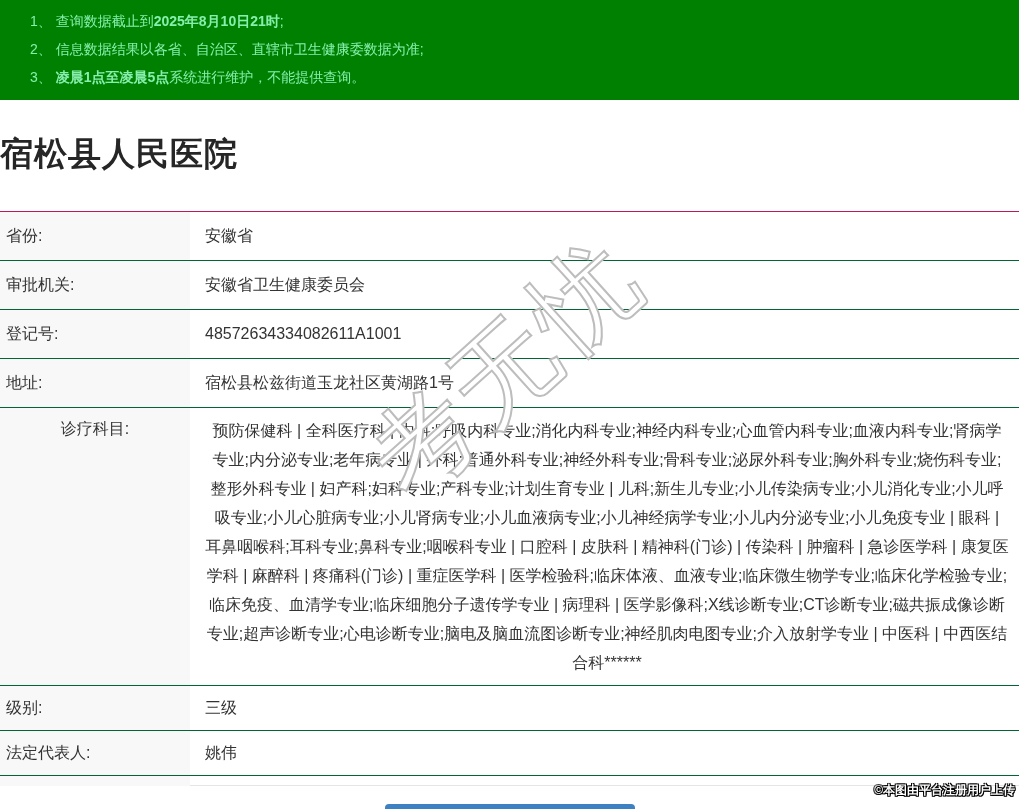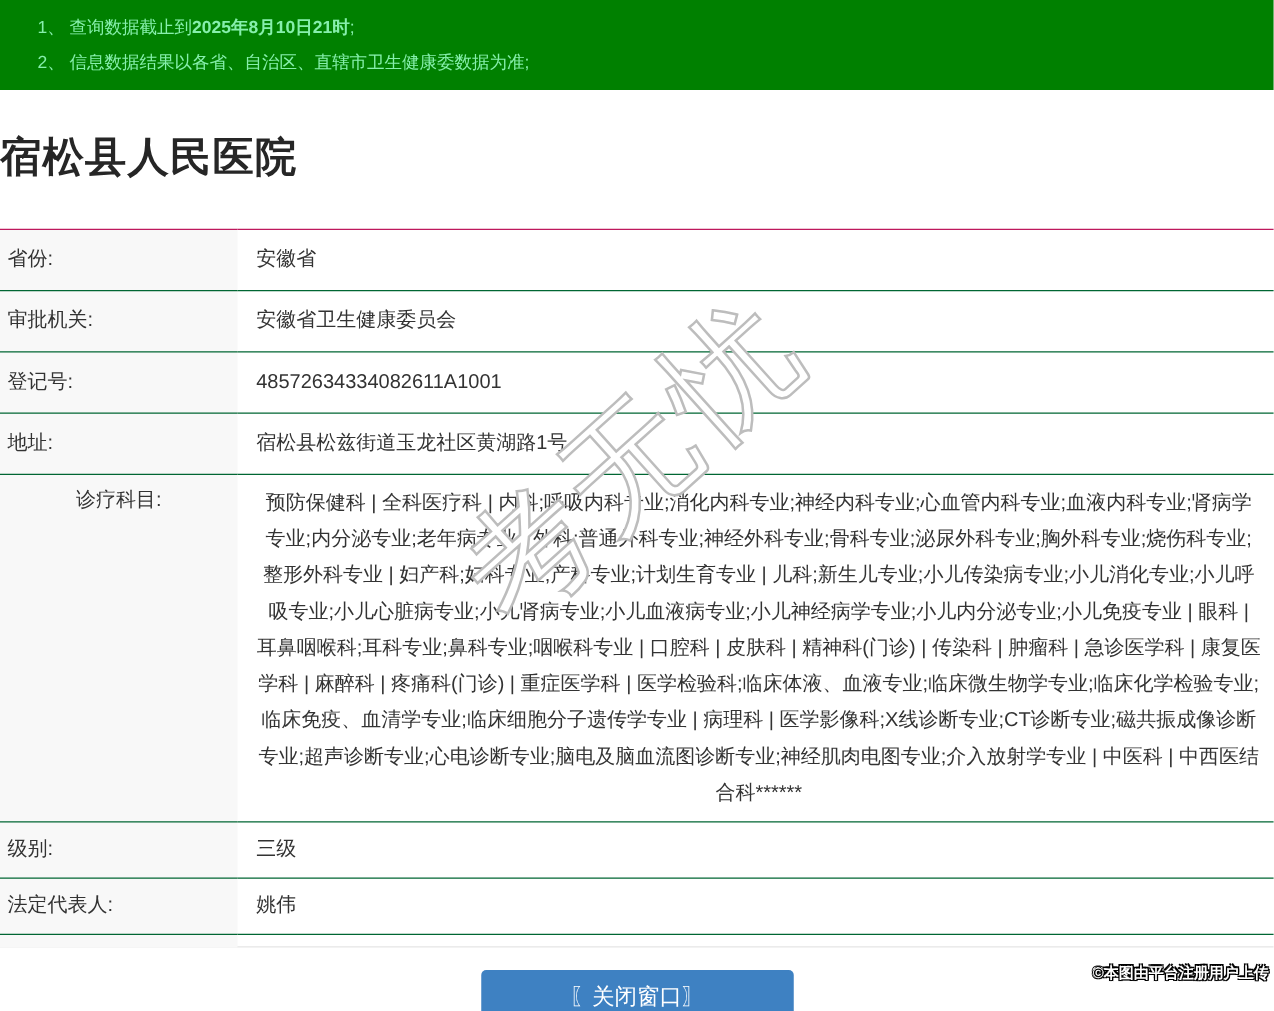--- a/index.html
+++ b/index.html
@@ -29,38 +29,39 @@
 
   
   .partial-row { height:10px; border-bottom:1px solid #e5e5e5; }
   .partial-row .cell { width:190px; height:10px; background:#f8f8f8; }
 
   
   .footer { text-align:center; margin-top:18px; }
   .close-btn { display:inline-block; background:#3e81c2; color:#ffffff; border:none;
     border-radius:4px; font-size:18px; line-height:22px; padding:10px 0; width:250px;
     font-family:inherit; cursor:pointer; }
-  .upload-caption { position:absolute; right:4px; bottom:22px; font-size:12px; font-weight:bold;
+  .upload-caption { position:absolute; right:4px; bottom:10px; font-size:12px; font-weight:bold;
     color:#ffffff; z-index:30;
     text-shadow:-1px -1px 0 #000, 1px -1px 0 #000, -1px 1px 0 #000, 1px 1px 0 #000, 0 1px 0 #000, 1px 0 0 #000; }
 
   
   .watermark { position:absolute; left:385px; top:425px; z-index:20; pointer-events:none;
     font-size:102px; line-height:104px; white-space:nowrap; color:#ffffff;
     -webkit-text-stroke:2px #bdbdbd; letter-spacing:6px;
     transform:rotate(-42deg); transform-origin:0 50%; }
 </style>
 </head>
 <body>
 
 <div class="page">
 
   <div class="notice">
     <div class="notice-line"><span>1、 </span><span>查询数据截止到</span><span class="bold">2025年8月10日21时</span><span>;</span></div>
     <div class="notice-line"><span>2、 </span><span>信息数据结果以各省、自治区、直辖市卫生健康委数据为准;</span><span class="bold"></span><span></span></div>
+    <div class="notice-line"><span>3、 </span><span></span><span class="bold">凌晨1点至凌晨5点</span><span>系统进行维护，不能提供查询。</span></div>
   </div>
 
   <h1 class="title">宿松县人民医院</h1>
 
   <table class="info">
     <tbody>
       <tr>
         <td class="lbl">省份:</td>
         <td class="val">安徽省</td>
       </tr>

